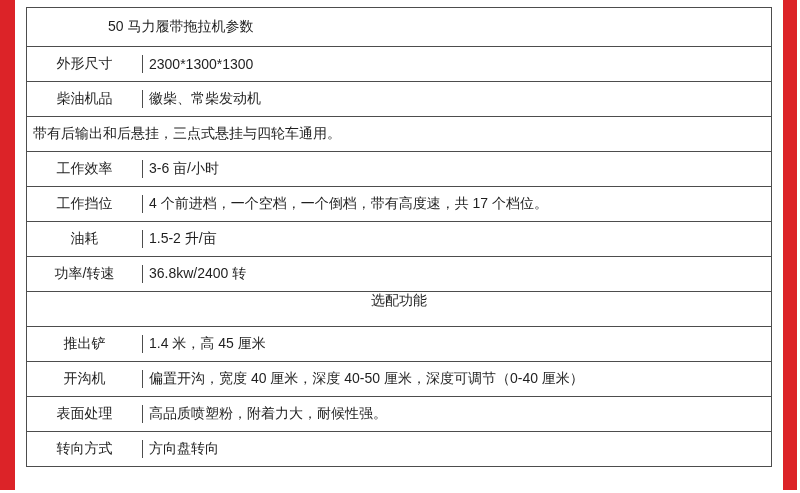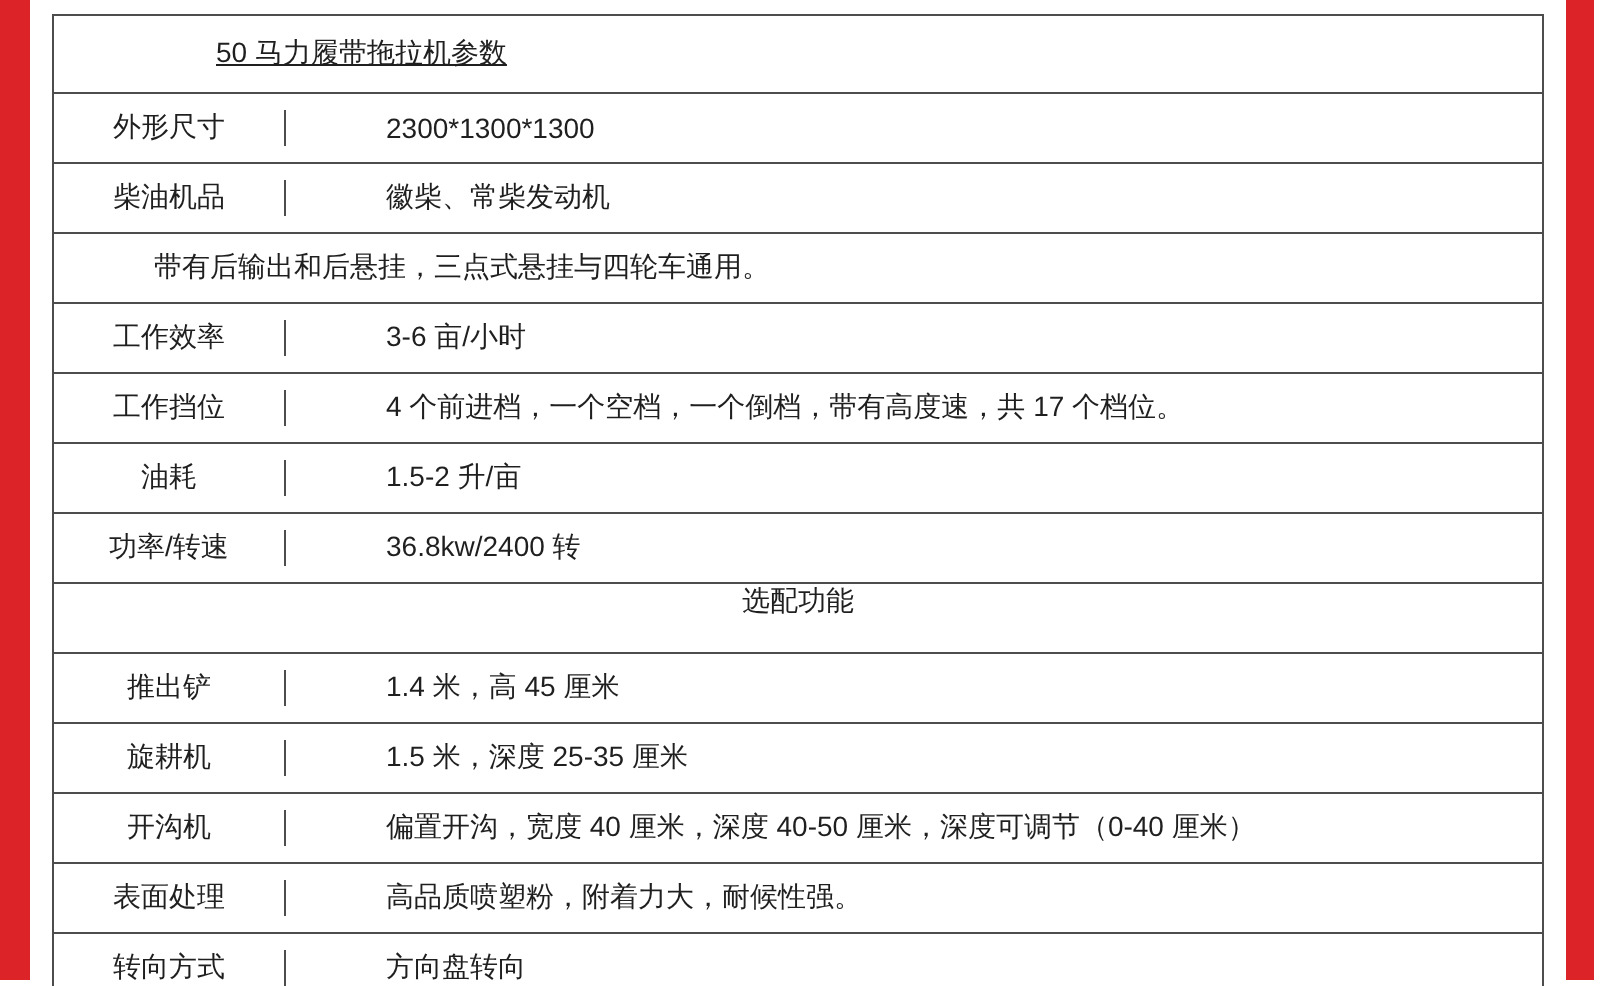--- a/index.html
+++ b/index.html
@@ -34,21 +34,20 @@
     top: 7px;
     width: 746px;
     background: #ffffff;
     border: 1px solid var(--border_color);
   }
   .title-row {
     height: 38px;
     display: flex;
     align-items: center;
     padding-left: 81px;
-    text-decoration: underline;
   }
   .t-row {
     display: flex;
     align-items: center;
     height: 35px;
     border-top: 1px solid var(--border_color);
   }
   .section-row {
     height: 35px;
     display: flex;
@@ -66,21 +65,20 @@
     text-align: center;
   }
   .cell-value {
     flex: 1;
     display: flex;
     align-items: center;
     padding-left: 6px;
     padding-right: 6px;
     white-space: nowrap;
     overflow: hidden;
-    margin-left: 44px;
   }
 </style>
 </head>
 <body>
 
 <div class="stripe stripe-left"></div>
 <div class="stripe stripe-right"></div>
 
 <div class="spec-table">
 
@@ -118,24 +116,20 @@
 
   <div class="section-row">
     <span>选配功能</span>
   </div>
 
   <div class="t-row">
     <div class="cell-label">推出铲</div>
     <div class="cell-value">1.4 米，高 45 厘米</div>
   </div>
   <div class="t-row">
-    <div class="cell-label">旋耕机</div>
-    <div class="cell-value">1.5 米，深度 25-35 厘米</div>
-  </div>
-  <div class="t-row">
     <div class="cell-label">开沟机</div>
     <div class="cell-value">偏置开沟，宽度 40 厘米，深度 40-50 厘米，深度可调节（0-40 厘米）</div>
   </div>
   <div class="t-row">
     <div class="cell-label">表面处理</div>
     <div class="cell-value">高品质喷塑粉，附着力大，耐候性强。</div>
   </div>
   <div class="t-row">
     <div class="cell-label">转向方式</div>
     <div class="cell-value">方向盘转向</div>

